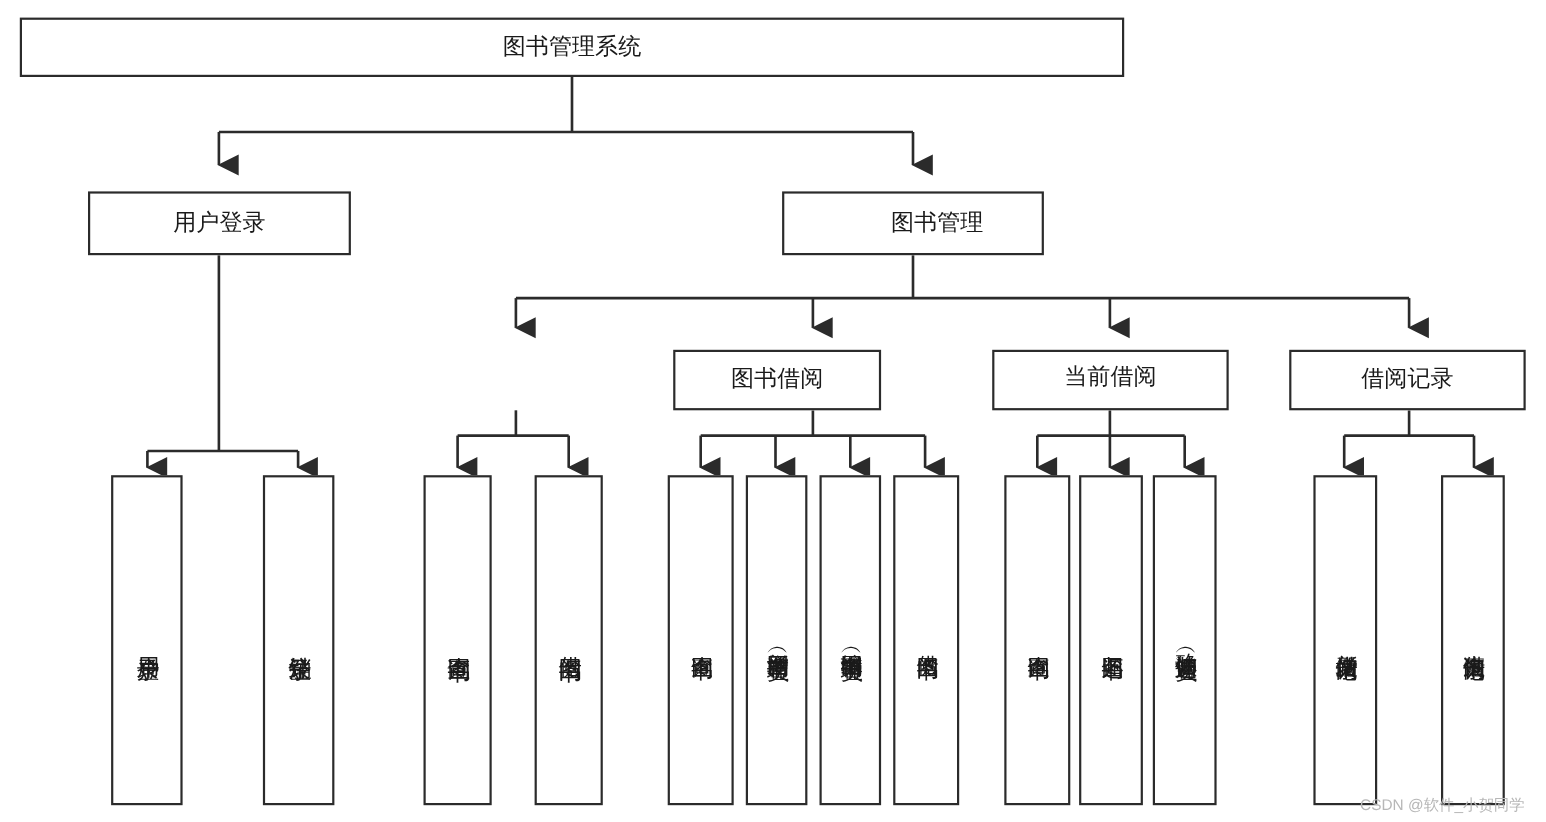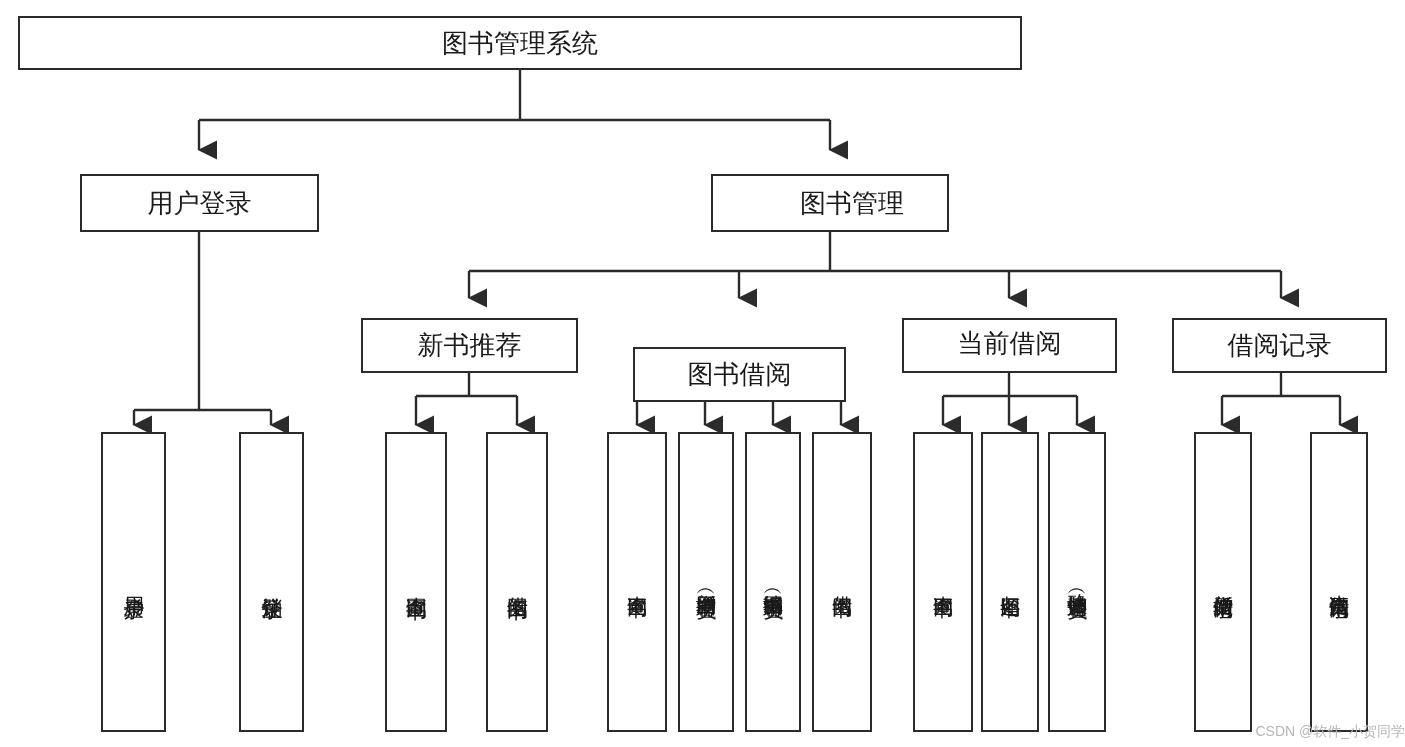--- a/index.html
+++ b/index.html
@@ -33,36 +33,36 @@
     justify-content: center;
     color: #1a1a1a;
   }
   .node .label {
     display: block;
     text-align: center;
     line-height: 1.18;
   }
   
   .h-node .label {
-    font-size: 26px;
+    font-size: 21px;
     white-space: nowrap;
   }
   
   .v-node .label {
     writing-mode: vertical-rl;
     text-orientation: upright;
     font-size: 21px;
     letter-spacing: 1px;
   }
   .v-node.narrow .label {
     font-size: 20px;
   }
   .watermark {
     position: absolute;
-    right: 0;
+    right: 19px;
     bottom: 6px;
     font-size: 14px;
     color: #b7b7b7;
     white-space: nowrap;
   }
 </style>
 </head>
 <body>
 
 <div id="canvas">
@@ -121,24 +121,21 @@
     <span class="label">图书管理系统</span>
   </div>
 
   <div class="node h-node" style="left:80px; top:174px; width:239px; height:58px;">
     <span class="label">用户登录</span>
   </div>
   <div class="node h-node" style="left:711px; top:174px; width:238px; height:58px;padding-left:44px;">
     <span class="label">图书管理</span>
   </div>
 
-  <div class="node h-node" style="left:361px; top:318px; width:217px; height:55px;">
-    <span class="label">新书推荐</span>
-  </div>
-  <div class="node h-node" style="left:633px; top:318px; width:213px; height:55px;margin-top:29px;">
+  <div class="node h-node" style="left:612px; top:318px; width:189px; height:55px;">
     <span class="label">图书借阅</span>
   </div>
   <div class="node h-node" style="left:902px; top:318px; width:215px; height:55px;font-family:Liberation Mono, monospace;">
     <span class="label">当前借阅</span>
   </div>
   <div class="node h-node" style="left:1172px; top:318px; width:215px; height:55px;">
     <span class="label">借阅记录</span>
   </div>
 
   <div class="node v-node" style="left:101px; top:432px; width:65px; height:300px;">

